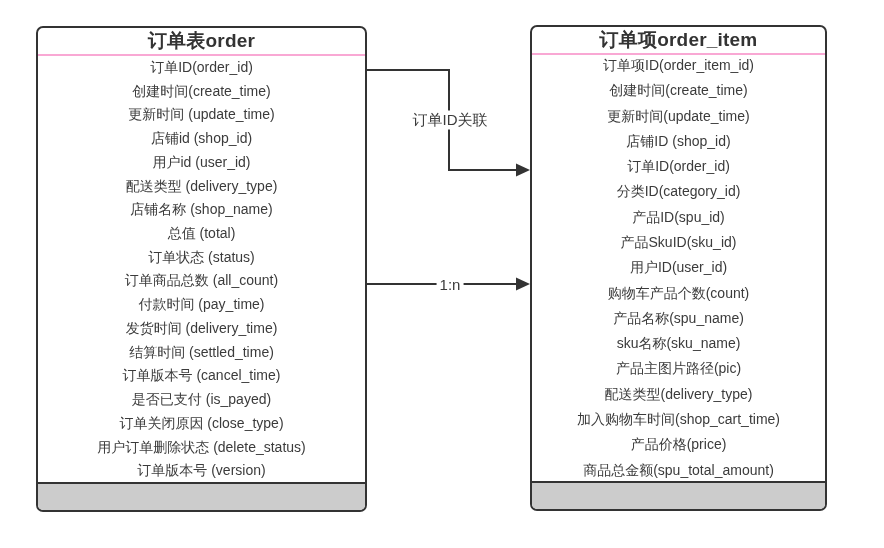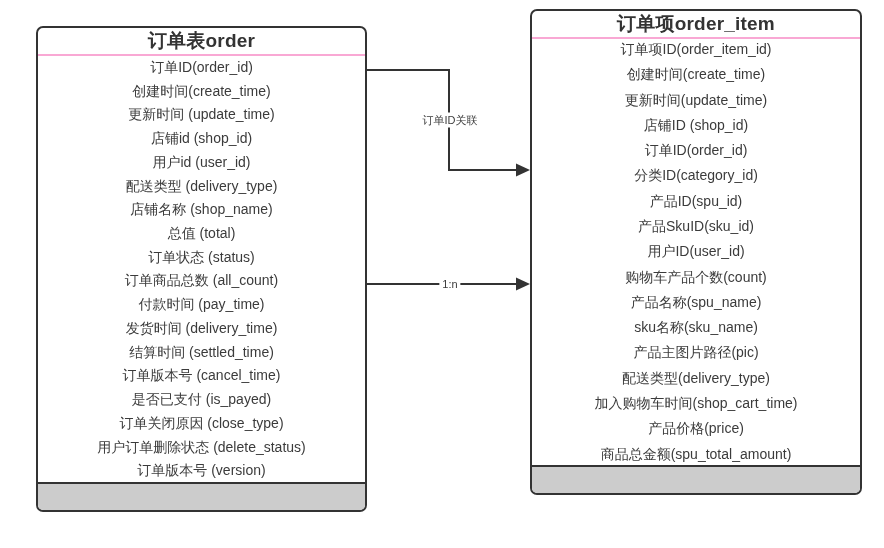--- a/index.html
+++ b/index.html
@@ -25,22 +25,22 @@
     box-sizing: border-box;
   }
   .entity-table.left {
     left: 36px;
     top: 26px;
     width: 331px;
     height: 486px;
   }
   .entity-table.right {
     left: 530px;
-    top: 9px;
-    width: 332px;
+    top: 25px;
+    width: 297px;
     height: 486px;
   }
   .tbl-header {
     flex: 0 0 24px;
     display: flex;
     align-items: center;
     justify-content: center;
     font-size: 19px;
     font-weight: bold;
     color: #333333;
@@ -75,21 +75,21 @@
     top: 0;
     width: 884px;
     height: 548px;
     pointer-events: none;
   }
   .edge-label {
     position: absolute;
     transform: translate(-50%, -50%);
     background: #ffffff;
     padding: 0 3px;
-    font-size: 11px;
+    font-size: 15px;
     color: #3b3b3b;
     white-space: nowrap;
   }
   .edge-label.order-link { left: 450px; top: 120px; }
   .edge-label.cardinality { left: 450px; top: 284px; }
 </style>
 </head>
 <body>
 
 <div class="canvas">

